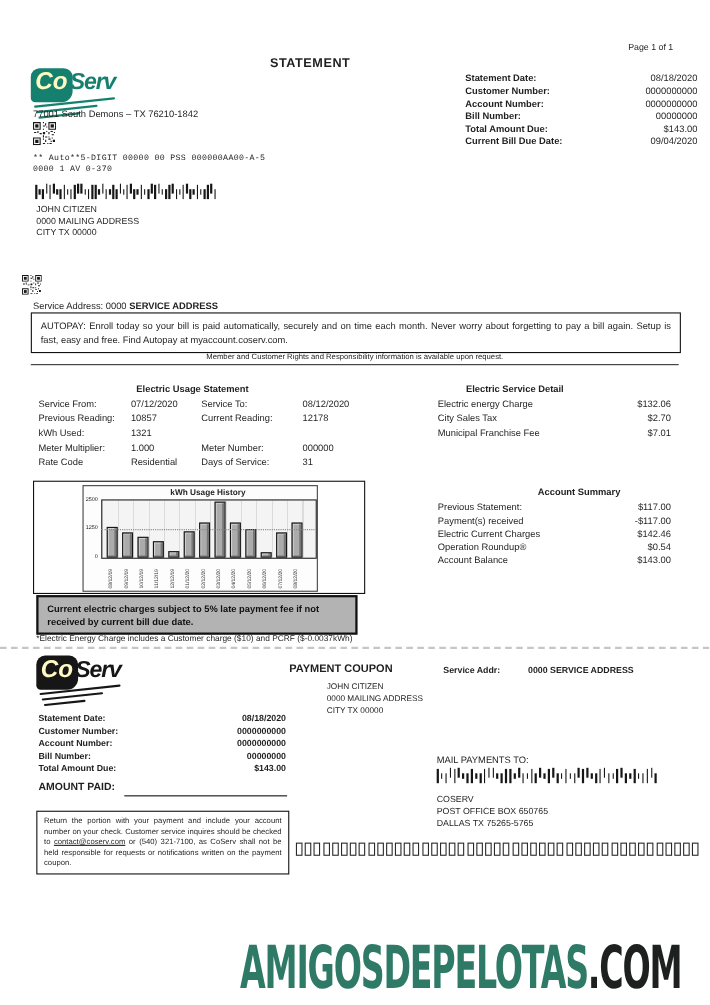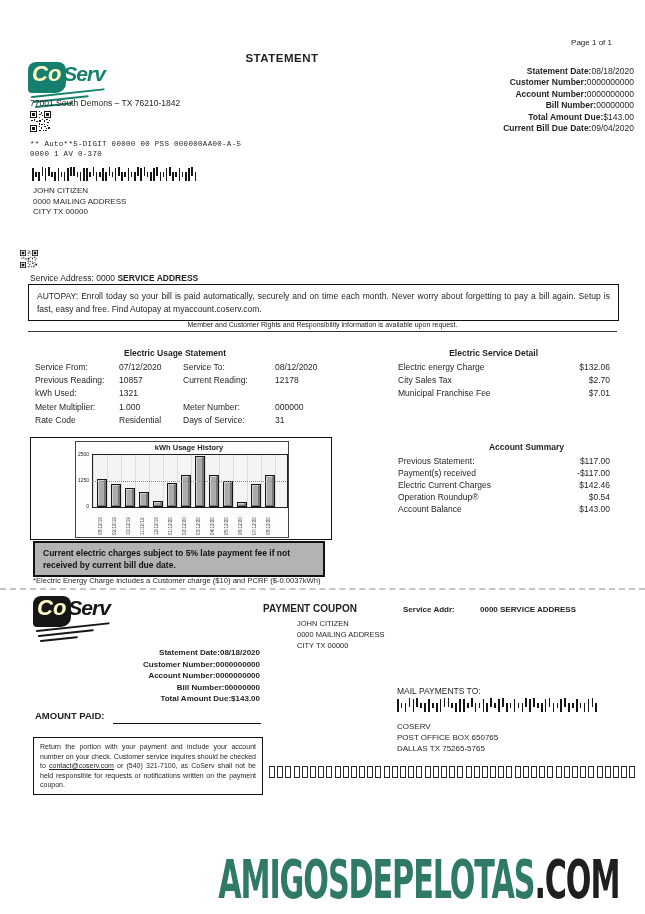--- a/index.html
+++ b/index.html
@@ -16,21 +16,21 @@
   .sw{position:absolute;background:#16806F;height:2.4px;border-radius:2px;transform:rotate(-6deg);transform-origin:left center;}
   .sw1{left:3px;bottom:10px;width:74px;}
   .sw2{left:5px;bottom:5px;width:56px;}
   .sw3{left:7px;bottom:0;width:38px;}
   .coserv-logo.black .logo-co{background:#161616;}
   .coserv-logo.black .logo-serv{color:#161616;}
   .coserv-logo.black .sw{background:#161616;}
 
   
   .hdr-fields{left:423px;top:66px;width:211px;font-size:8.5px;line-height:11.4px;}
-  .kv{display:flex;justify-content:flex-end;}
+  .kv{display:flex;justify-content:space-between;}
   .kv .k{font-weight:bold;}
 
   
   .ocr{font-family:"Liberation Mono",monospace;font-size:7.5px;line-height:9.5px;letter-spacing:.3px;}
   .barcode{display:flex;align-items:center;height:14px;}
   .bc{width:1.6px;background:#161616;margin-right:1.6px;flex:0 0 auto;}
   .barcode.wide .bc{margin-right:2.3px;}
   .bc-F{height:13px;align-self:center;}
   .bc-A{height:9px;align-self:flex-start;}
   .bc-D{height:9px;align-self:flex-end;}
@@ -259,21 +259,21 @@
     <div>Meter Multiplier:</div>
       <div>1.000</div>
       <div>Meter Number:</div>
       <div>000000</div>
     <div>Rate Code</div>
       <div>Residential</div>
       <div>Days of Service:</div>
       <div>31</div>
   </div>
 
-  <div class="abs sec-title" style="left:398px;top:348px;width:140px;text-align:right;">Electric Service Detail</div>
+  <div class="abs sec-title" style="left:398px;top:348px;width:140px;text-align:center;">Electric Service Detail</div>
   <div class="abs flexrows" style="left:398px;top:361px;width:212px;">
     <div class="drow">
         <span>Electric energy Charge</span>
         <span>$132.06</span>
       </div>
     <div class="drow">
         <span>City Sales Tax</span>
         <span>$2.70</span>
       </div>
     <div class="drow">

